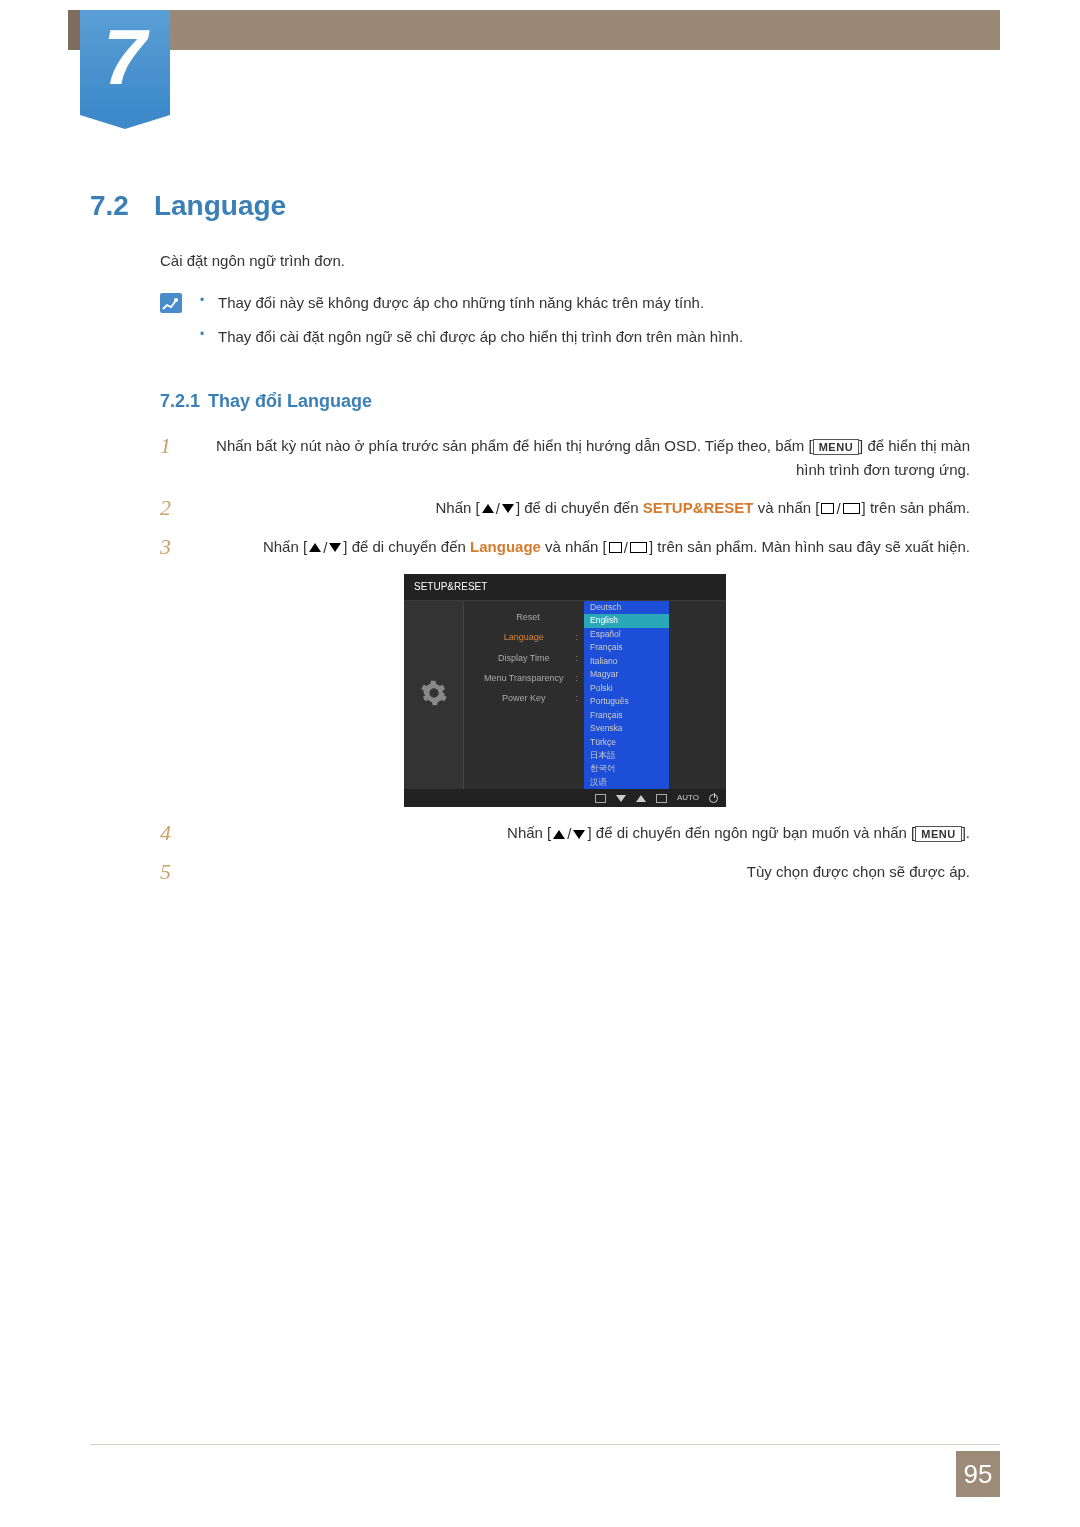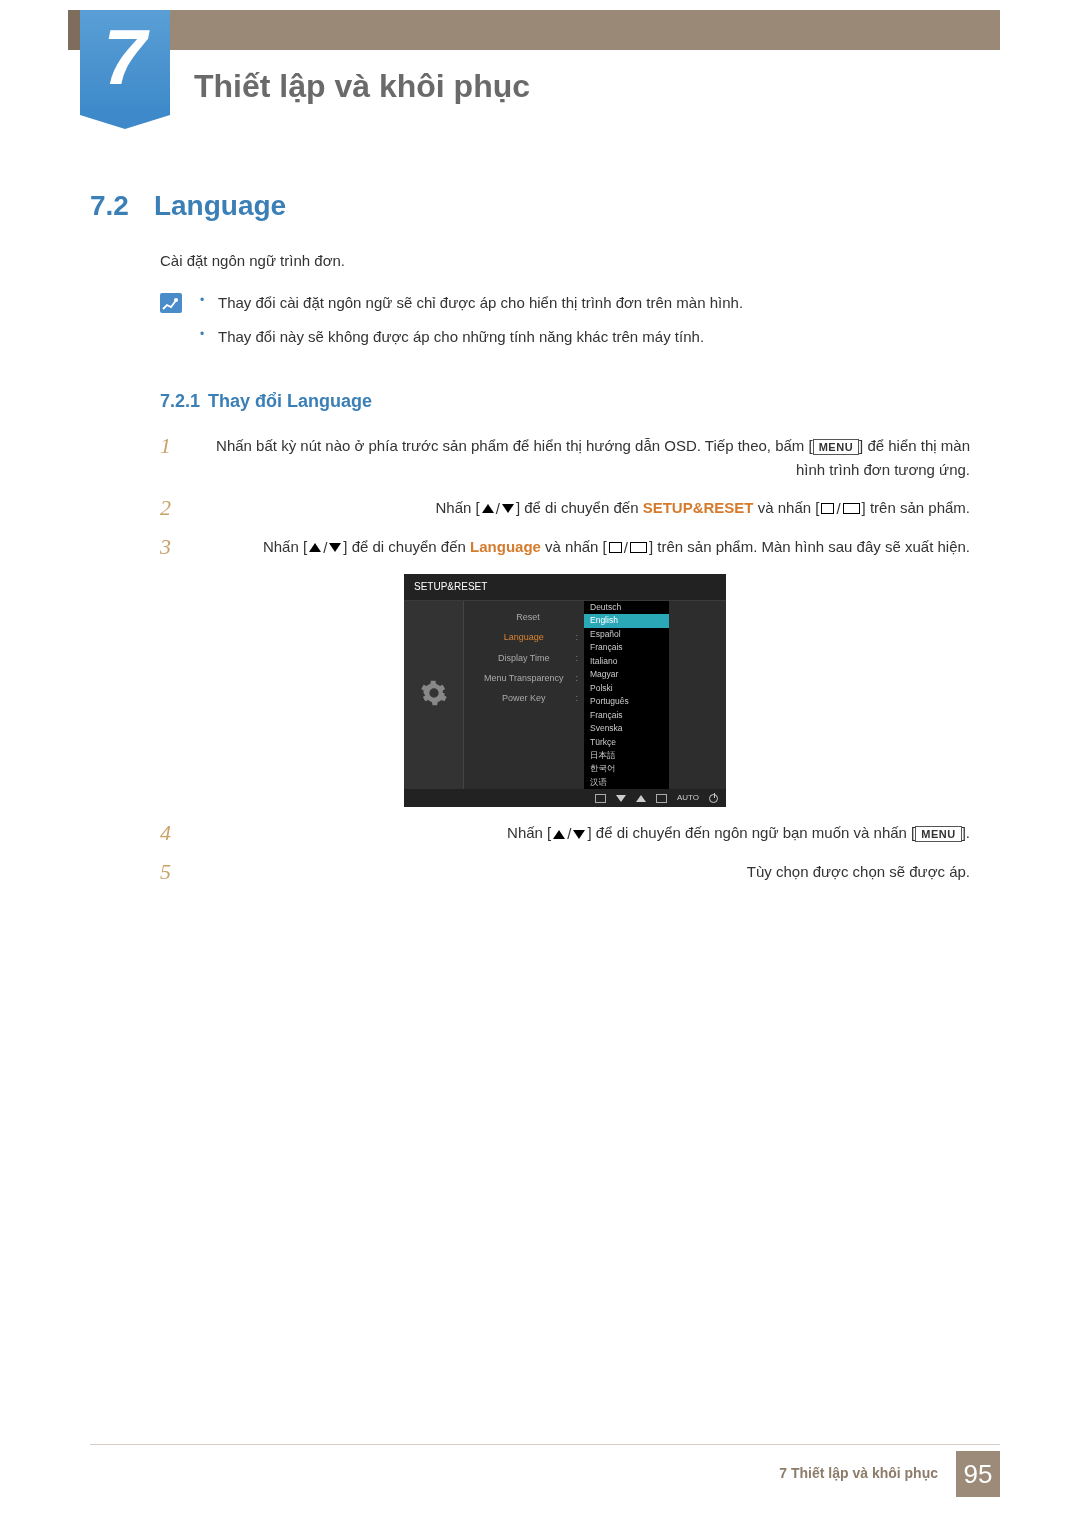--- a/index.html
+++ b/index.html
@@ -217,21 +217,21 @@
 .osd-left-menu .m-item {
   padding: 3px 0;
   color: #aaa;
   font-size: 9px;
   text-align: center;
 }
 .osd-left-menu .m-item.sel { color: #da8430; }
 .osd-left-menu .colon { float: right; margin-right: 6px; color: #888; }
 .osd-right-menu {
   width: 85px;
-  background: #000000;
+  background: #1d4ed8;
 }
 .osd-right-menu .r-item {
   padding: 1px 6px;
   font-size: 8.5px;
   color: #ccc;
   line-height: 1.35;
 }
 .osd-right-menu .r-item.hl {
   background: #2aa8b8;
   color: #fff;
@@ -302,40 +302,39 @@
 </style>
 </head>
 <body>
 
 <div class="page">
 
   <div class="top-bar"></div>
 
   <div class="chapter-header">
     <div class="chapter-tab">7</div>
-    <div class="chapter-title">Thiết lập và khôi phục</div>
   </div>
 
   <div class="section-heading">
     <span class="num">7.2</span><span>Language</span>
   </div>
 
   <div class="content">
     <p class="intro-line">Cài đặt ngôn ngữ trình đơn.</p>
 
     <div class="note-block">
       <div class="note-icon">
         <svg viewBox="0 0 22 20">
             <path d="M3 16 L7 12 L11 14 L17 6" stroke="#fff" stroke-width="1.8" fill="none"></path>
             <circle cx="16" cy="7" r="2" fill="#fff"></circle>
           </svg>
       </div>
       <ul class="note-list">
+        <li>Thay đổi này sẽ không được áp cho những tính năng khác trên máy tính.</li>
         <li>Thay đổi cài đặt ngôn ngữ sẽ chỉ được áp cho hiển thị trình đơn trên màn hình.</li>
-        <li>Thay đổi này sẽ không được áp cho những tính năng khác trên máy tính.</li>
       </ul>
     </div>
 
     <div class="subsection-heading">
       <span class="sub-num">7.2.1</span><span>Thay đổi Language</span>
     </div>
 
     <ol class="steps">
 
       <li class="step">
@@ -448,17 +447,16 @@
       <li class="step">
         <span class="step-num">5</span>
         <span class="step-text">Tùy chọn được chọn sẽ được áp.</span>
       </li>
     </ol>
 
   </div>
 
   <div class="footer-line"></div>
   <div class="page-footer">
-    <div class="footer-text">7 Thiết lập và khôi phục</div>
     <div class="footer-pagenum">95</div>
   </div>
 
 </div>
 
 </body></html>

